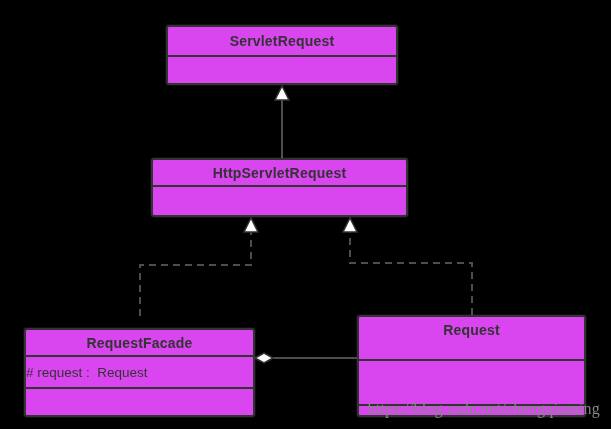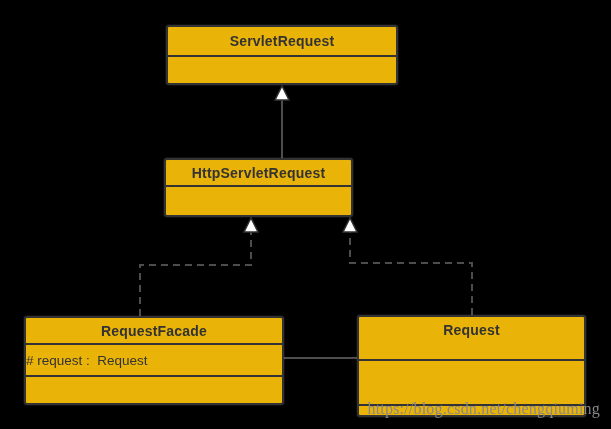--- a/index.html
+++ b/index.html
@@ -18,21 +18,21 @@
   .connectors {
     position: absolute;
     left: 0;
     top: 0;
     width: 611px;
     height: 429px;
   }
   .uml-class {
     position: absolute;
     box-sizing: border-box;
-    background: #eab308;
+    background: #d946ef;
     border: 2px solid #333333;
     border-radius: 3px;
     color: #333333;
     display: flex;
     flex-direction: column;
     box-shadow: 0 0 0 1px rgba(255,255,255,0.06);
   }
   .uml-title {
     flex: 0 0 auto;
     display: flex;
@@ -90,26 +90,26 @@
       <line x1="272" y1="358" x2="357" y2="358" stroke="#4d4d4d" stroke-width="2"></line>
       <polygon points="255,358 264,353 273,358 264,363" fill="#ffffff" stroke="#333333" stroke-width="1.5"></polygon>
     </g>
   </svg>
 
   <div class="uml-class" style="left:166px; top:25px; width:232px; height:60px;">
     <div class="uml-title" style="height:28px">ServletRequest</div>
     <div class="uml-compartment grow"></div>
   </div>
 
-  <div class="uml-class" style="left:164px; top:158px; width:189px; height:59px;">
+  <div class="uml-class" style="left:151px; top:158px; width:257px; height:59px;">
     <div class="uml-title" style="height:25px">HttpServletRequest</div>
     <div class="uml-compartment grow"></div>
   </div>
 
-  <div class="uml-class" style="left:24px; top:316px; width:260px; height:89px;">
+  <div class="uml-class" style="left:24px; top:328px; width:231px; height:89px;">
     <div class="uml-title" style="height:25px">RequestFacade</div>
     <div class="uml-compartment" style="height:30px">
       <span class="uml-attr"># request :  Request</span>
     </div>
     <div class="uml-compartment grow"></div>
   </div>
 
   <div class="uml-class" style="left:357px; top:315px; width:229px; height:102px;gap:16px;">
     <div class="uml-title" style="height:26px">Request</div>
     <div class="uml-compartment" style="height:27px"></div>

